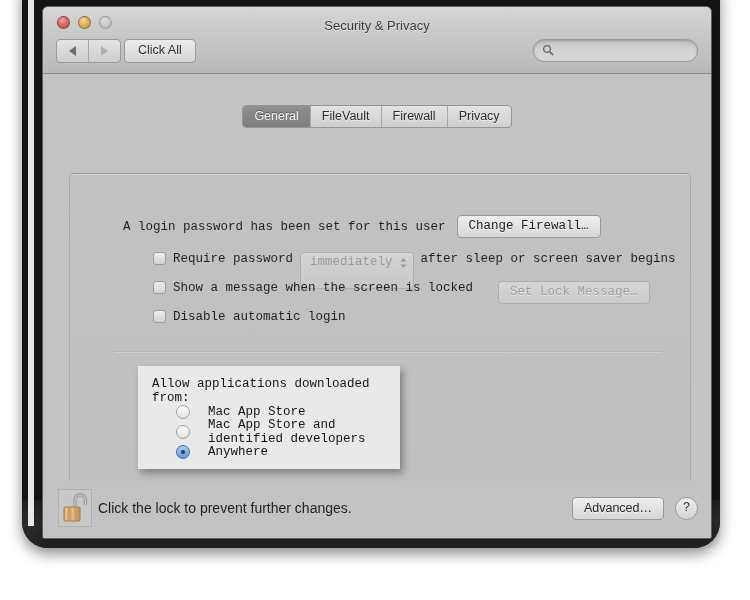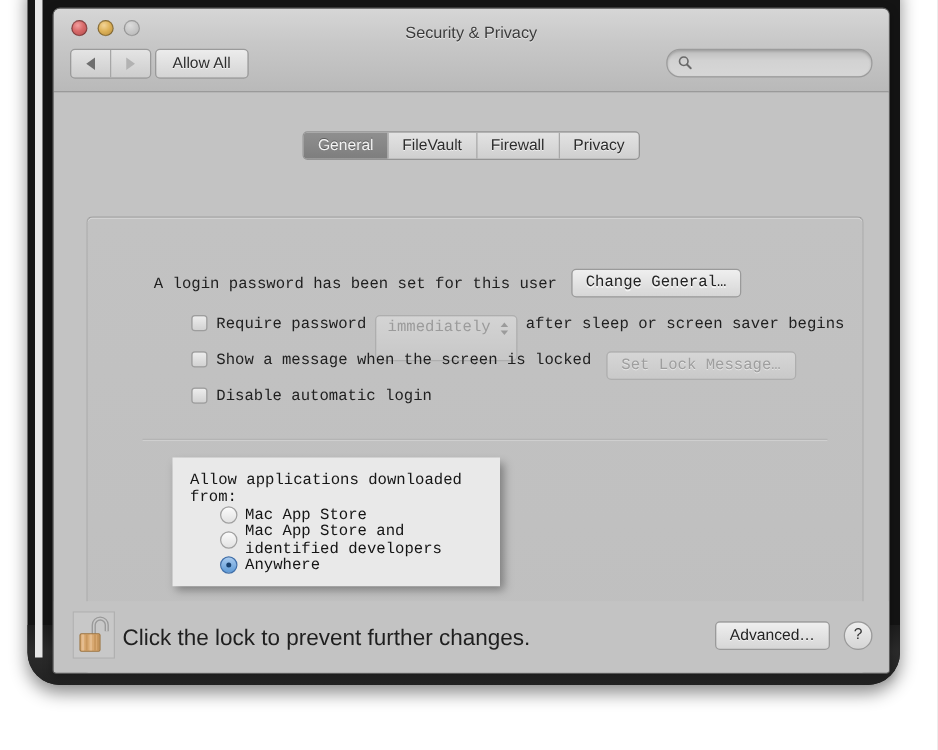--- a/index.html
+++ b/index.html
@@ -330,21 +330,21 @@
     color: #161616;
   }
   .radio-list {
     position: absolute;
     left: 38px;
     top: 36px;
   }
   .radiorow {
     display: flex;
     align-items: center;
-    gap: 6px;
+    gap: 18px;
     height: 20px;
   }
   .rb {
     width: 14px;
     height: 14px;
     border-radius: 50%;
     border: 1px solid #a0a0a0;
     background: linear-gradient(180deg,#fbfbfb 0%, #e2e2e2 100%);
     box-sizing: border-box;
     flex: none;
@@ -378,21 +378,21 @@
     position: absolute;
     left: 15px;
     top: 8px;
     width: 34px;
     height: 38px;
   }
   .lock-caption {
     position: absolute;
     left: 55px;
     top: 19px;
-    font-size: 18px;
+    font-size: 14px;
     color: #1f1f1f;
   }
   .advanced {
     position: absolute;
     right: 47px;
     top: 16px;
   }
   .helpbtn {
     position: absolute;
     right: 13px;
@@ -431,21 +431,21 @@
 
       <div class="navgroup">
         <div class="navbtn">
           <span class="arrow-l"></span>
         </div>
         <div class="navbtn">
           <span class="arrow-r"></span>
         </div>
       </div>
 
-      <div class="showall">Allow All</div>
+      <div class="showall">Click All</div>
 
       <div class="searchfield">
         <svg class="search-icon" viewBox="0 0 12 12">
           <circle cx="5" cy="5" r="3.4" fill="none" stroke="#6a6a6a" stroke-width="1.3"></circle>
           <line x1="7.6" y1="7.6" x2="10.6" y2="10.6" stroke="#6a6a6a" stroke-width="1.5" stroke-linecap="round"></line>
         </svg>
         <input class="search-input" type="text" placeholder="" style="">
       </div>
     </div>
 
@@ -457,40 +457,40 @@
           <div class="tab">FileVault</div>
           <div class="tab">Firewall</div>
           <div class="tab">Privacy</div>
         </div>
       </div>
 
       <div class="groupbox">
 
         <div class="row-pw">
           <span class="lbl">A login password has been set for this user</span>
-          <span class="btn">Change General…</span>
+          <span class="btn">Change Firewall…</span>
         </div>
 
         <div class="checkrow" style="top:78px;">
           <span class="cb"></span>
           <span class="lbl">Require password</span>
           <span class="popup">
             <span>immediately</span>
             <svg class="steppers" viewBox="0 0 7 12">
               <polygon points="3.5,1 6.5,4.6 0.5,4.6" fill="#9b9b9b"></polygon>
               <polygon points="3.5,11 6.5,7.4 0.5,7.4" fill="#9b9b9b"></polygon>
             </svg>
           </span>
           <span class="lbl">after sleep or screen saver begins</span>
         </div>
 
         <div class="checkrow" style="top:107px;">
           <span class="cb"></span>
           <span class="lbl">Show a message when the screen is locked</span>
-          <span class="btn disabled" style="margin-left:5px;">Set Lock Message…</span>
+          <span class="btn disabled" style="margin-left:18px;">Set Lock Message…</span>
         </div>
 
         <div class="checkrow" style="top:136px;">
           <span class="cb"></span>
           <span class="lbl">Disable automatic login</span>
         </div>
 
         <div class="sep"></div>
 
         <div class="radiopanel">

